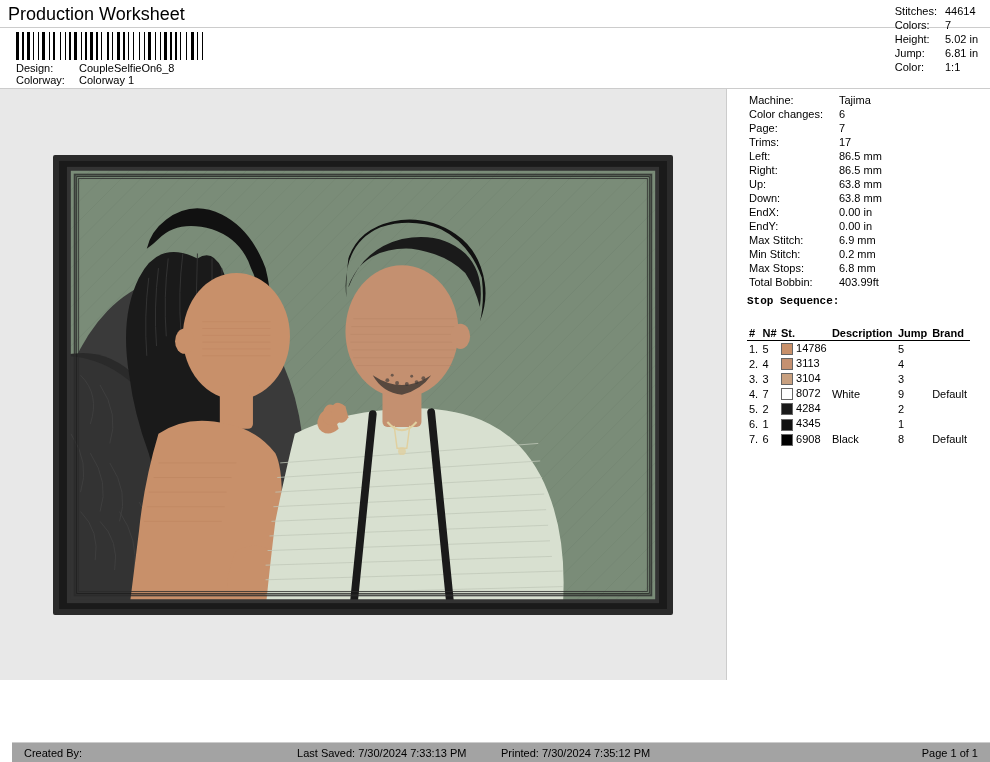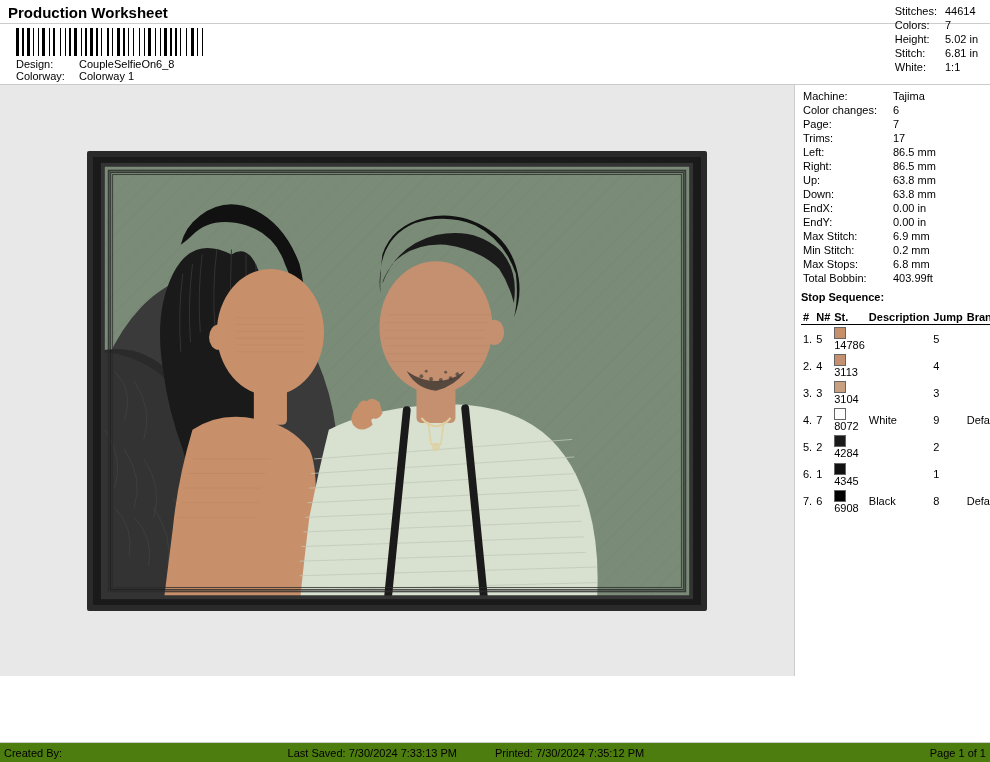--- a/index.html
+++ b/index.html
@@ -13,22 +13,22 @@
       overflow: hidden;
       position: relative;
     }
 
     
     .header {
       padding: 4px 8px 2px 8px;
       border-bottom: 1px solid #ccc;
     }
     .header-title {
-      font-size: 15px;
-      font-weight: bold;
+      font-size: 18px;
+      font-weight: normal;
     }
     .header-subtitle {
       font-size: 11px;
     }
 
     
     .barcode-row {
       display: flex;
       align-items: center;
       padding: 2px 8px;
@@ -89,22 +89,22 @@
     }
 
     
     .patch-svg {
       width: 100%;
       height: 100%;
     }
 
     
     .right-panel {
-      width: 196px;
-      padding: 4px 6px;
+      width: 264px;
+      padding: 4px 20px;
       border-left: 1px solid #ccc;
       font-size: 11px;
       flex-shrink: 0;
     }
 
     .info-table {
       width: 100%;
       border-collapse: collapse;
       margin-bottom: 6px;
     }
@@ -114,22 +114,23 @@
       vertical-align: top;
     }
     .info-table td:first-child {
       width: 90px;
       font-weight: normal;
     }
 
     
     .seq-title {
       font-weight: bold;
-      margin-bottom: 7px;
-      font-size: 11px;
+      margin-bottom: 19px;
+      font-size: 11px;
+      font-family: Liberation Mono, monospace;
     }
     .seq-table {
       width: 100%;
       border-collapse: collapse;
     }
     .seq-table th {
       font-size: 11px;
       font-weight: bold;
       text-align: left;
       padding: 1px 2px;
@@ -145,29 +146,29 @@
       width: 12px;
       height: 12px;
       border: 1px solid #666;
       vertical-align: middle;
     }
 
     
     .footer {
       position: absolute;
       bottom: 0;
-      left: 0;
+      left: 12px;
       right: 0;
       height: 20px;
       border-top: 1px solid #ccc;
       display: flex;
       align-items: center;
-      padding: 0 4px;
-      font-size: 11px;
-      background: #4d7c0f;
+      padding: 0 12px;
+      font-size: 11px;
+      background: #a3a3a3;
     }
     .footer-section {
       flex: 1;
     }
     .footer-section:last-child {
       text-align: right;
     }
     .footer-section:nth-child(2) {
       text-align: center;
     }
@@ -301,25 +302,25 @@
       </tr>
       <tr>
         <td>Colors:</td>
         <td>7</td>
       </tr>
       <tr>
         <td>Height:</td>
         <td>5.02 in</td>
       </tr>
       <tr>
-        <td>Stitch:</td>
+        <td>Jump:</td>
         <td>6.81 in</td>
       </tr>
       <tr>
-        <td>White:</td>
+        <td>Color:</td>
         <td>1:1</td>
       </tr>
     </tbody>
       </table>
   </div>
 </div>
 
 <div class="main-content">
 
   <div class="image-area">

